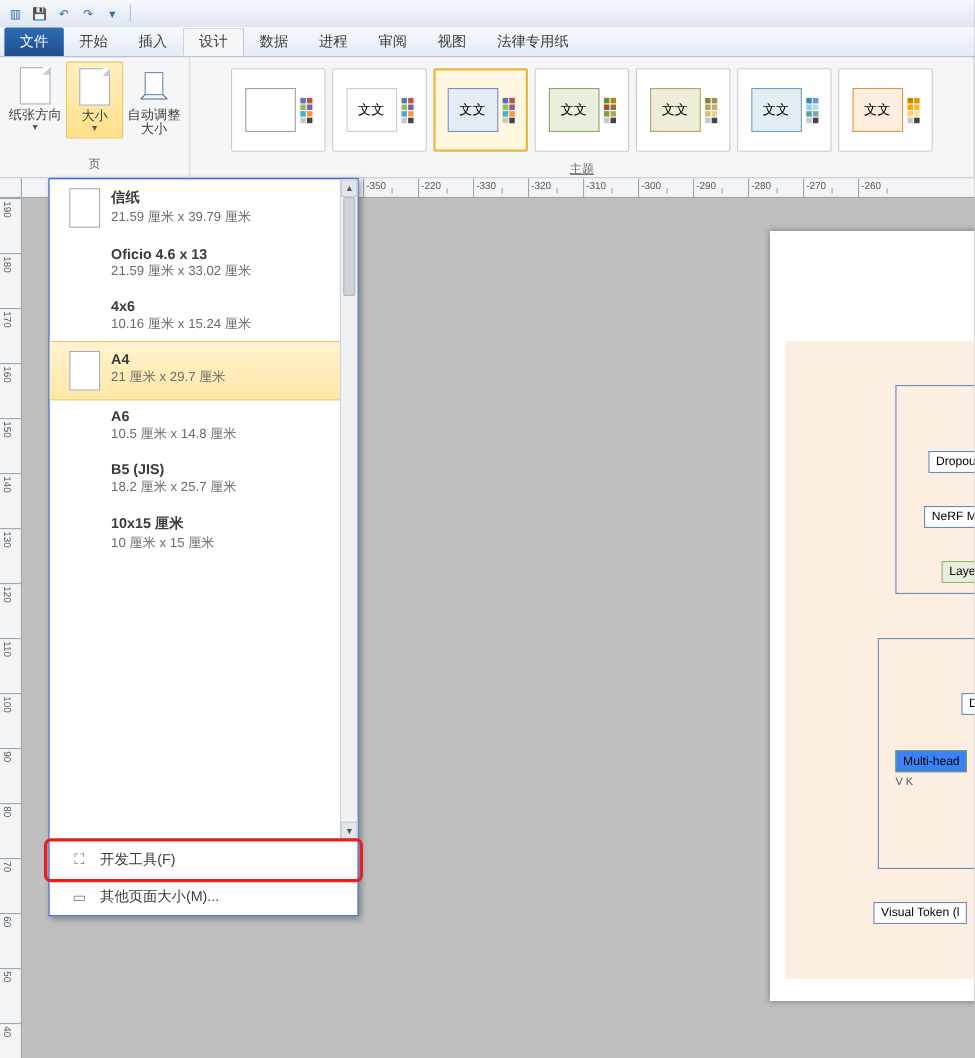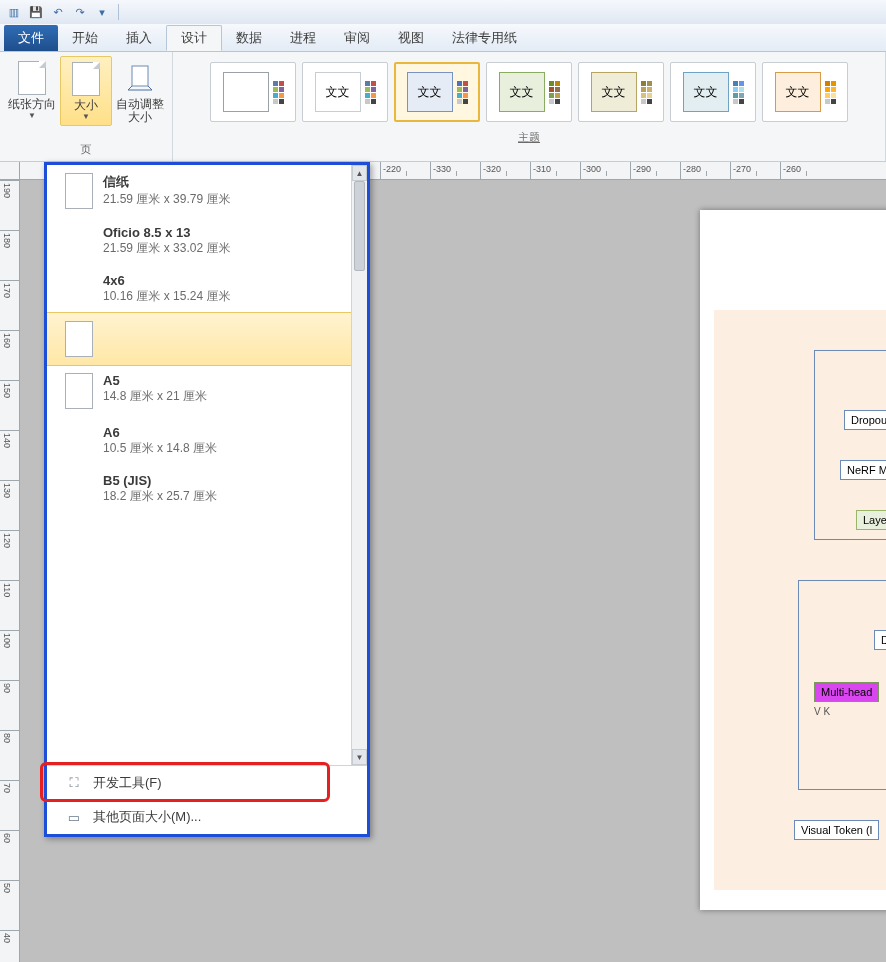--- a/index.html
+++ b/index.html
@@ -23,21 +23,21 @@
 .ribbon-group { border-right:1px solid #d3d8de; padding: 4px 6px 0 6px; display:flex; flex-direction:column; align-items:center; }
 .ribbon-group .items { display:flex; gap:2px; flex:1; align-items:flex-start; }
 .bigbtn { width:52px; display:flex; flex-direction:column; align-items:center; gap:2px; padding:4px 2px; cursor:pointer; border-radius:2px; }
 .bigbtn.selected { background: linear-gradient(#fff0c1,#ffe088); border:1px solid #e8c862; }
 .bigbtn .ico { width:32px; height:36px; display:flex; align-items:center; justify-content:center; }
 .bigbtn .lbl { font-size:12px; color:#3d3d3d; text-align:center; line-height:1.1; }
 .bigbtn .dd { font-size:8px; color:#555; margin-top:-2px;}
 .grplabel { font-size:11px; color:#6b6b6b; text-align:center; padding:2px 0 4px; }
 
 .theme-gallery { display:flex; gap:6px; align-items:center; padding:6px; }
-.theme-item { width:86px; height:60px; border:1px solid #c8cdd3; background:#fff; display:flex; align-items:center; justify-content:center; gap:4px; cursor:pointer; border-radius:2px; }
+.theme-item { width:86px; height:76px; border:1px solid #c8cdd3; background:#fff; display:flex; align-items:center; justify-content:center; gap:4px; cursor:pointer; border-radius:2px; }
 .theme-item.active { border:2px solid #e9b73b; background:#fff7df; }
 .theme-page { width:46px; height:40px; border:1px solid #9aa1a8; background:#fff; display:flex; align-items:center; justify-content:center; font-size:12px; font-family:"SimSun"; }
 .theme-swatches { display:grid; grid-template-columns:repeat(2,5px); grid-auto-rows:5px; gap:1px; }
 .theme-swatches div { width:5px; height:5px; }
 .themes-group { flex:1; }
 .themes-group .grplabel { width:100%;text-decoration:underline; }
 
 
 .workarea { position:absolute; left:0; top:162px; right:0; bottom:0; background:#bfbfbf; }
 .ruler-h { position:absolute; left:20px; right:0; top:0; height:18px; background:#f2f4f6; border-bottom:1px solid #9ea6ae; display:flex; overflow:hidden; }
@@ -46,25 +46,25 @@
 .ruler-h .tick::after { content:""; position:absolute; left:25px; top:9px; width:1px; height:5px; background:#9ea6ae; }
 .ruler-v { position:absolute; left:0; top:18px; width:20px; bottom:0; background:#f2f4f6; border-right:1px solid #9ea6ae; overflow:hidden; }
 .ruler-v .tick { height:50px; border-top:1px solid #9ea6ae; font-size:9px; color:#555; position:relative; }
 .ruler-v .tick span { position:absolute; top:2px; left:2px; writing-mode:vertical-lr; }
 .ruler-corner { position:absolute; left:0; top:0; width:20px; height:18px; background:#f2f4f6; border-right:1px solid #9ea6ae; border-bottom:1px solid #9ea6ae; font-size:10px; color:#555; display:flex; align-items:center; justify-content:center;}
 
 .canvas { position:absolute; left:20px; top:18px; right:0; bottom:0; overflow:hidden; }
 .page { position:absolute; left:680px; top:30px; width:460px; height:700px; background:#fff; box-shadow:0 0 6px rgba(0,0,0,0.4); }
 .page-inner { position:absolute; left:14px; top:100px; right:0; bottom:20px; background:#fdeee2; }
 .dia-box { position:absolute; background:#fff; border:1px solid #6a8bb8; font-size:11px; padding:3px 6px; white-space:nowrap; }
-.dia-greenbox { background:#d946ef; border-color:#7a9a5a; }
+.dia-greenbox { background:#3b82f6; border-color:#7a9a5a; }
 .dia-outline { position:absolute; border:1px solid #6a8bb8; }
 
 
-.dropdown { position:absolute; left:44px; top:162px; width:326px; background:#fff; border:3px solid #1d4ed8; box-shadow:2px 2px 6px rgba(0,0,0,0.35); z-index:20; }
+.dropdown { position:absolute; left:44px; top:162px; width:282px; background:#fff; border:1px solid #1d4ed8; box-shadow:2px 2px 6px rgba(0,0,0,0.35); z-index:20; }
 .dd-scroll { position:relative; height:600px; overflow:hidden; }
 .dd-items { position:absolute; left:0; top:0; right:16px; }
 .dd-item { display:flex; gap:10px; padding:8px 8px 8px 18px; cursor:pointer; }
 .dd-item.selected { background: linear-gradient(#fff3d0,#ffe7a6); border:1px solid #e8c862; margin:-1px; }
 .dd-item .pg { width:28px; height:36px; border:1px solid #a8b0b9; background:#fff; flex:none; }
 .dd-item .txt .t1 { font-size:13px; font-weight:bold; color:#3b3b3b; white-space:nowrap; }
 .dd-item .txt .t2 { font-size:12px; color:#6b6b6b; white-space:nowrap; }
 .dd-item.noicon { padding-left:56px; }
 .dd-scrollbar { position:absolute; right:0; top:0; bottom:0; width:16px; background:#f0f1f3; border-left:1px solid #d0d4d9; }
 .dd-scrollbar .btn { height:16px; background:#e3e6ea; border:1px solid #c6cbd0; display:flex; align-items:center; justify-content:center; font-size:8px; color:#555; }
@@ -351,50 +351,53 @@
     <div class="dd-items" id="dd-items-host">
         <div class="dd-item">
           <div class="pg"></div>
           <div class="txt">
             <div class="t1">信纸</div>
             <div class="t2">21.59 厘米 x 39.79 厘米</div>
           </div>
         </div>
         <div class="dd-item noicon">
           <div class="txt">
-            <div class="t1">Oficio 8.5 x 13</div>
+            <div class="t1">Oficio 4.6 x 13</div>
             <div class="t2">21.59 厘米 x 33.02 厘米</div>
           </div>
         </div>
         <div class="dd-item noicon">
           <div class="txt">
             <div class="t1">4x6</div>
             <div class="t2">10.16 厘米 x 15.24 厘米</div>
           </div>
         </div>
         <div class="dd-item selected">
           <div class="pg"></div>
-        </div>
-        <div class="dd-item">
-          <div class="pg"></div>
-          <div class="txt">
-            <div class="t1">A5</div>
-            <div class="t2">14.8 厘米 x 21 厘米</div>
+          <div class="txt">
+            <div class="t1">A4</div>
+            <div class="t2">21 厘米 x 29.7 厘米</div>
           </div>
         </div>
         <div class="dd-item noicon">
           <div class="txt">
             <div class="t1">A6</div>
             <div class="t2">10.5 厘米 x 14.8 厘米</div>
           </div>
         </div>
         <div class="dd-item noicon">
           <div class="txt">
             <div class="t1">B5 (JIS)</div>
             <div class="t2">18.2 厘米 x 25.7 厘米</div>
+          </div>
+        </div>
+        <div class="dd-item noicon">
+          <div class="txt">
+            <div class="t1">10x15 厘米</div>
+            <div class="t2">10 厘米 x 15 厘米</div>
           </div>
         </div>
       </div>
     <div class="dd-scrollbar">
       <div class="btn">▲</div>
       <div class="track">
           <div class="thumb"></div>
         </div>
       <div class="btn btnbot">▼</div>
     </div>

